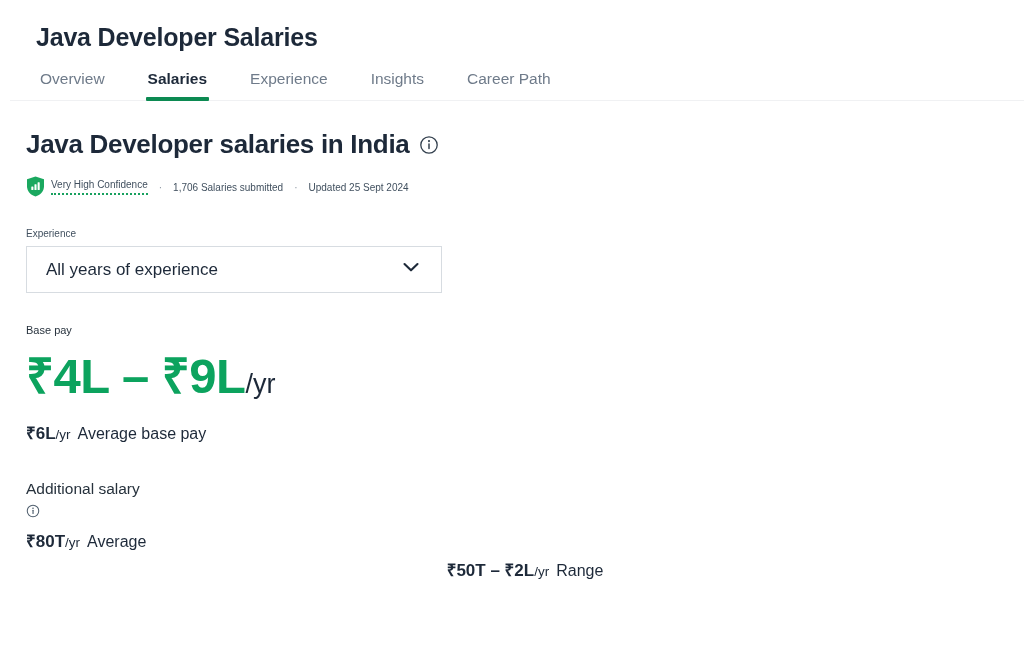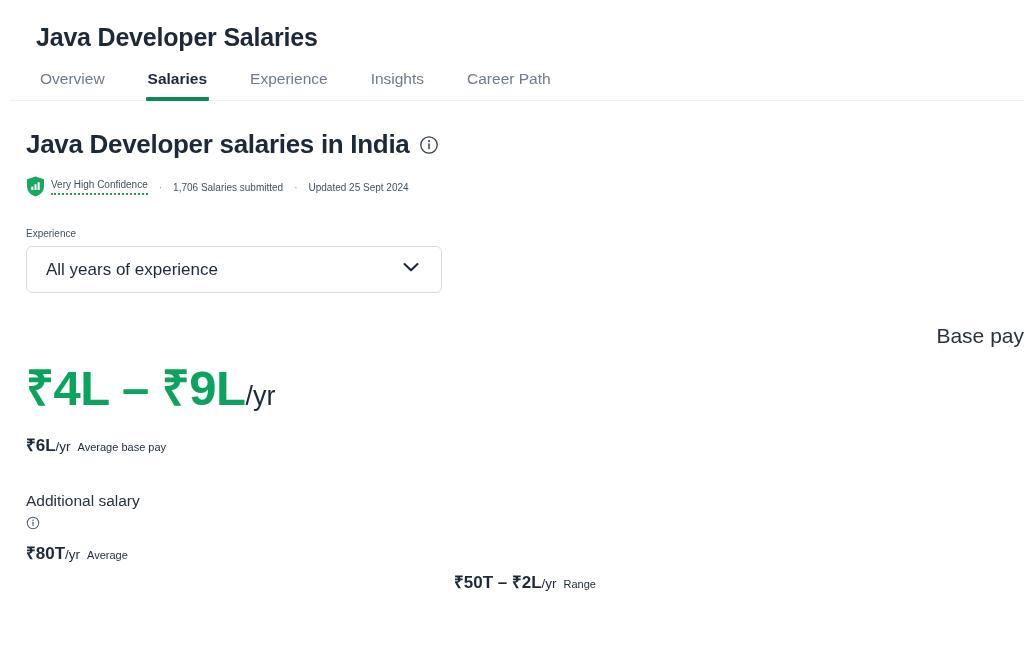--- a/index.html
+++ b/index.html
@@ -139,40 +139,39 @@
   .filter-label {
     font-size: 10px;
     color: #41505f;
     margin-bottom: 7px;
   }
   .select-box {
     width: 416px;
     height: 47px;
     box-sizing: border-box;
     border: 1px solid #d7dce1;
-    border-radius: 6px;
+    border-radius: 0;
     background: #fff;
     display: flex;
     align-items: center;
     justify-content: space-between;
     padding: 0 18px 0 19px;
     cursor: pointer;
     font-size: 17px;
     color: #1d2939;
   }
   .select-value { line-height: 1; }
   .chevron { display: block; flex: 0 0 auto; }
 
   
   .basepay-block { margin-top: 31px; }
   .block-label {
-    font-size: 21px;
+    font-size: 11px;
     color: #27323d;
     margin-bottom: 2px;
-    text-align: right;
   }
   .basepay-amount {
     font-size: 49px;
     font-weight: 700;
     color: #0ca35e;
     letter-spacing: -0.5px;
     line-height: 1.25;
     margin-top: 10px;
     white-space: nowrap;
   }
@@ -188,21 +187,21 @@
     color: #1d2939;
     white-space: nowrap;
   }
   .amt-bold { font-weight: 700; }
   .per-unit-sm {
     font-size: 13.5px;
     font-weight: 400;
     color: #1d2939;
   }
   .avg-caption {
-    font-size: 11px;
+    font-size: 16px;
     font-weight: 400;
     color: #1d2939;
     margin-left: 7px;
   }
 
   
   .addl-block { margin-top: 36px; }
   .addl-head-row {
     display: flex;
     align-items: flex-start;

